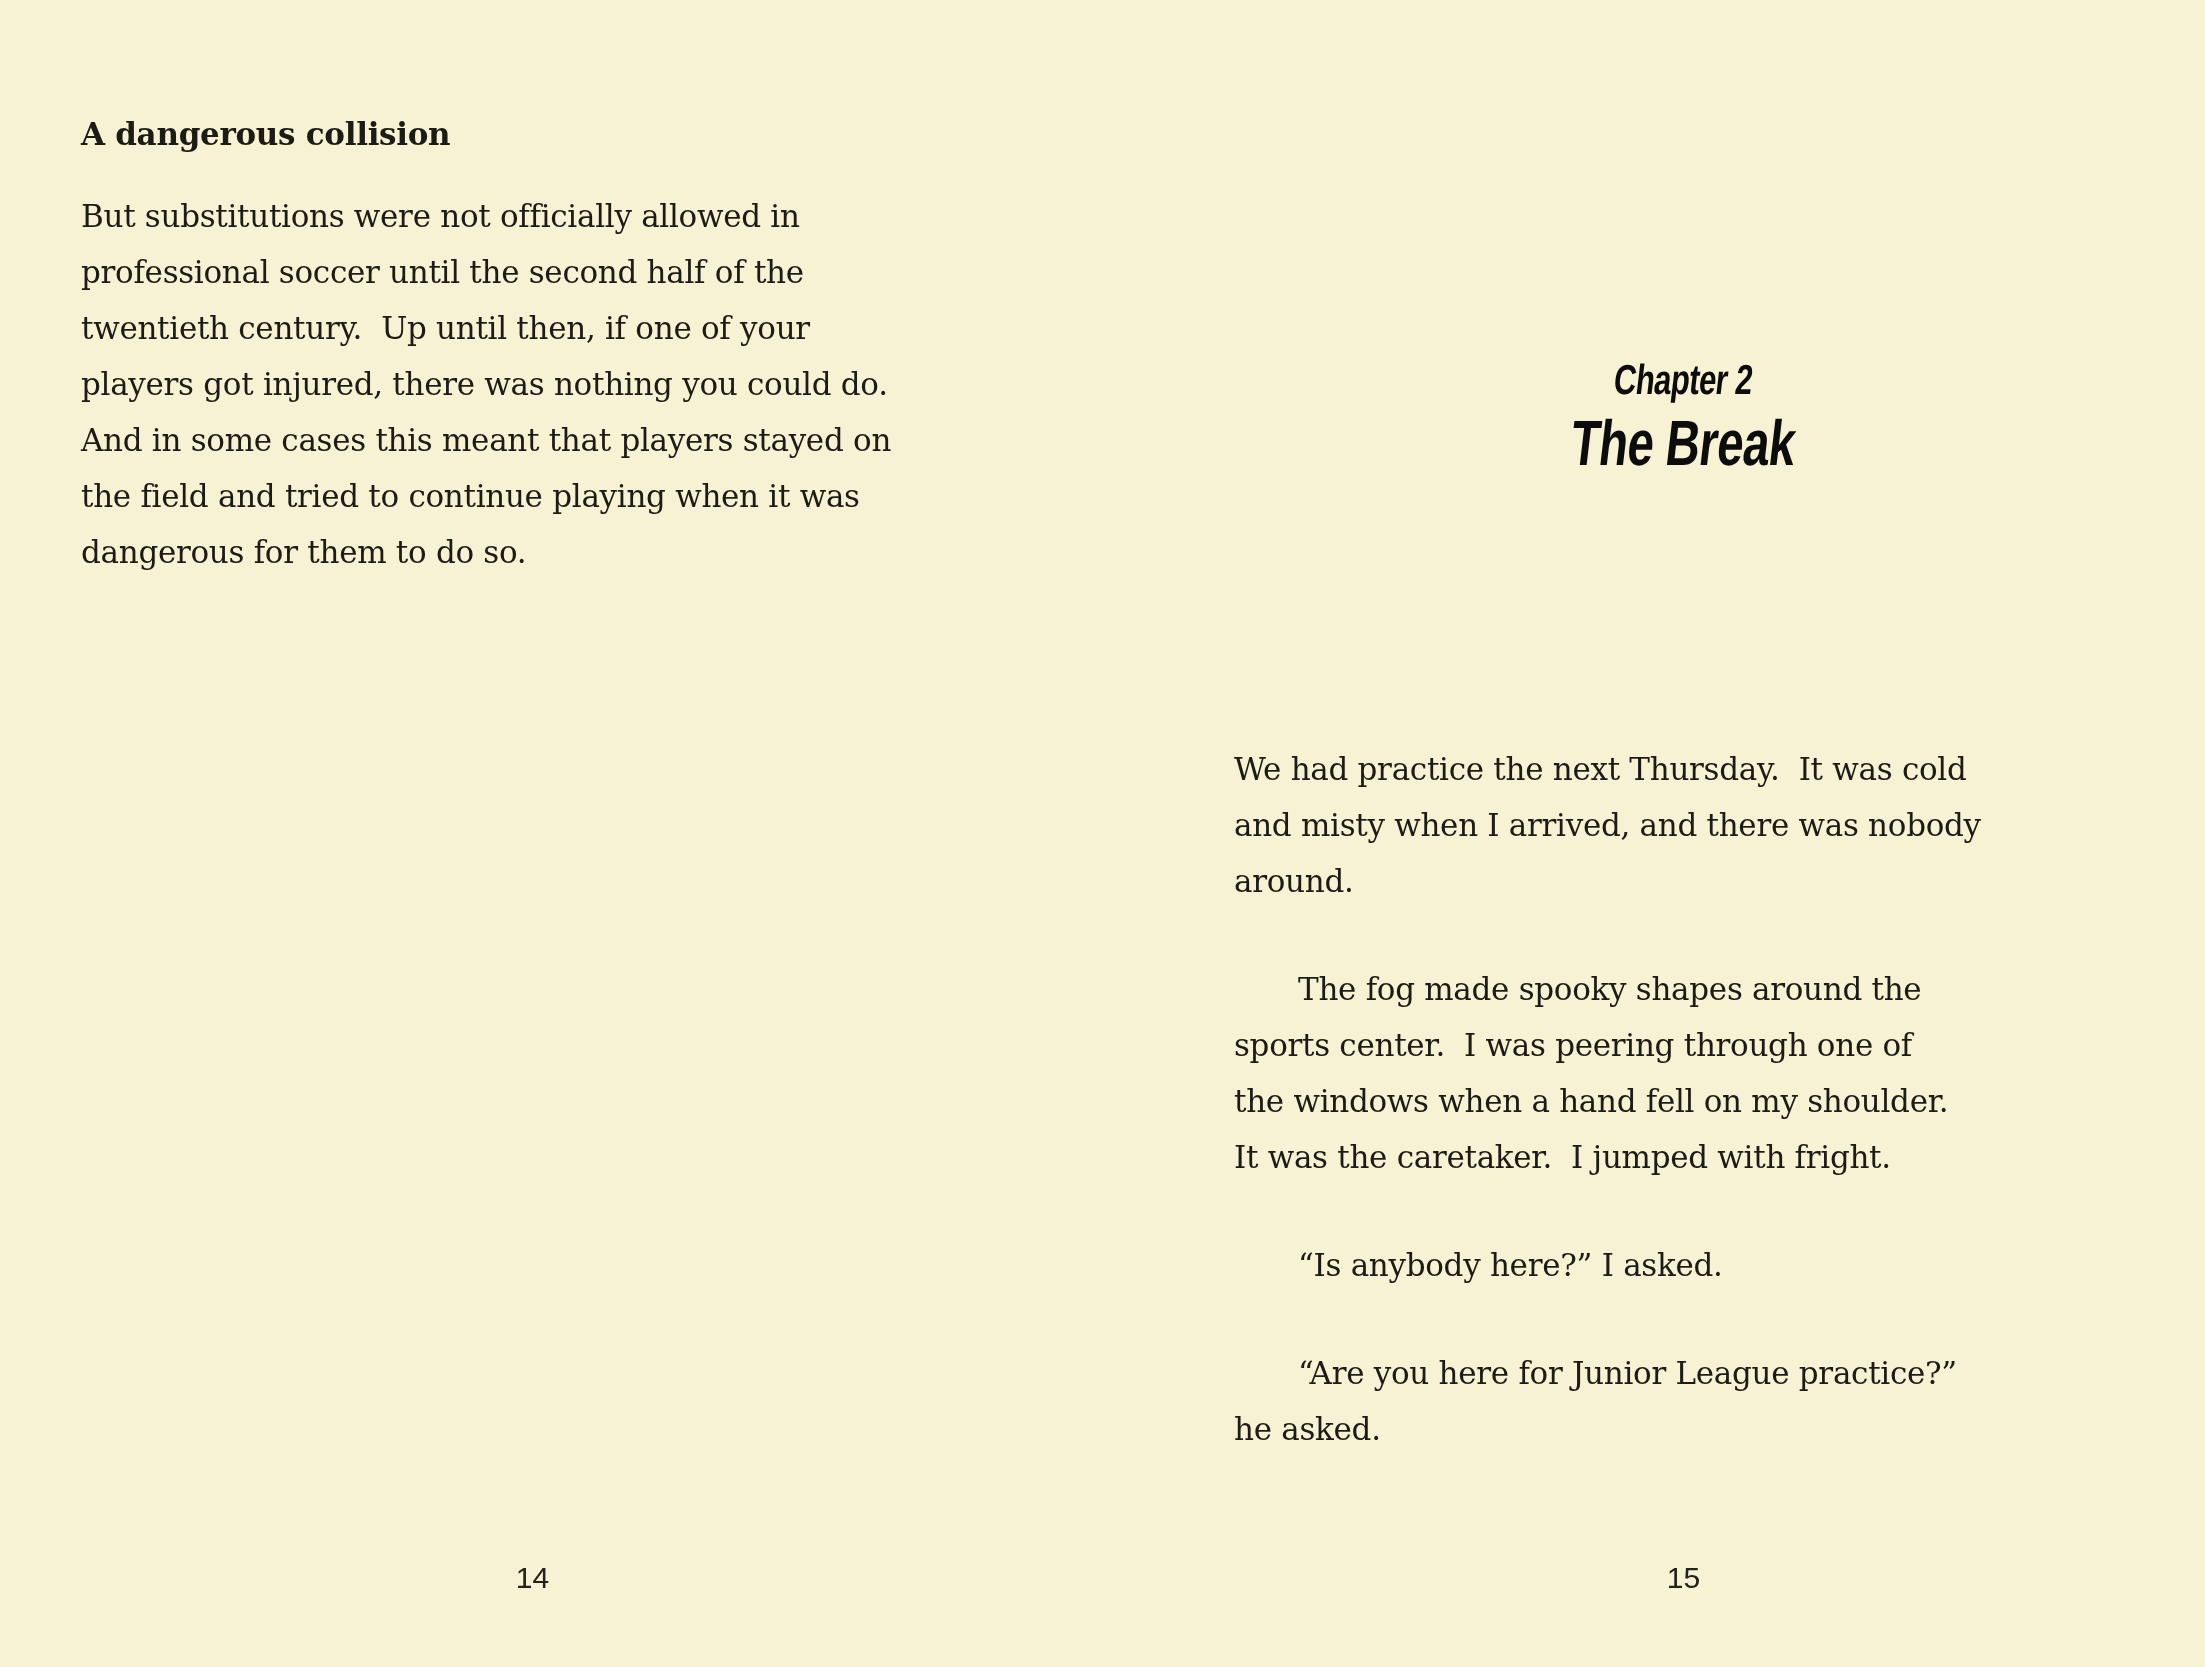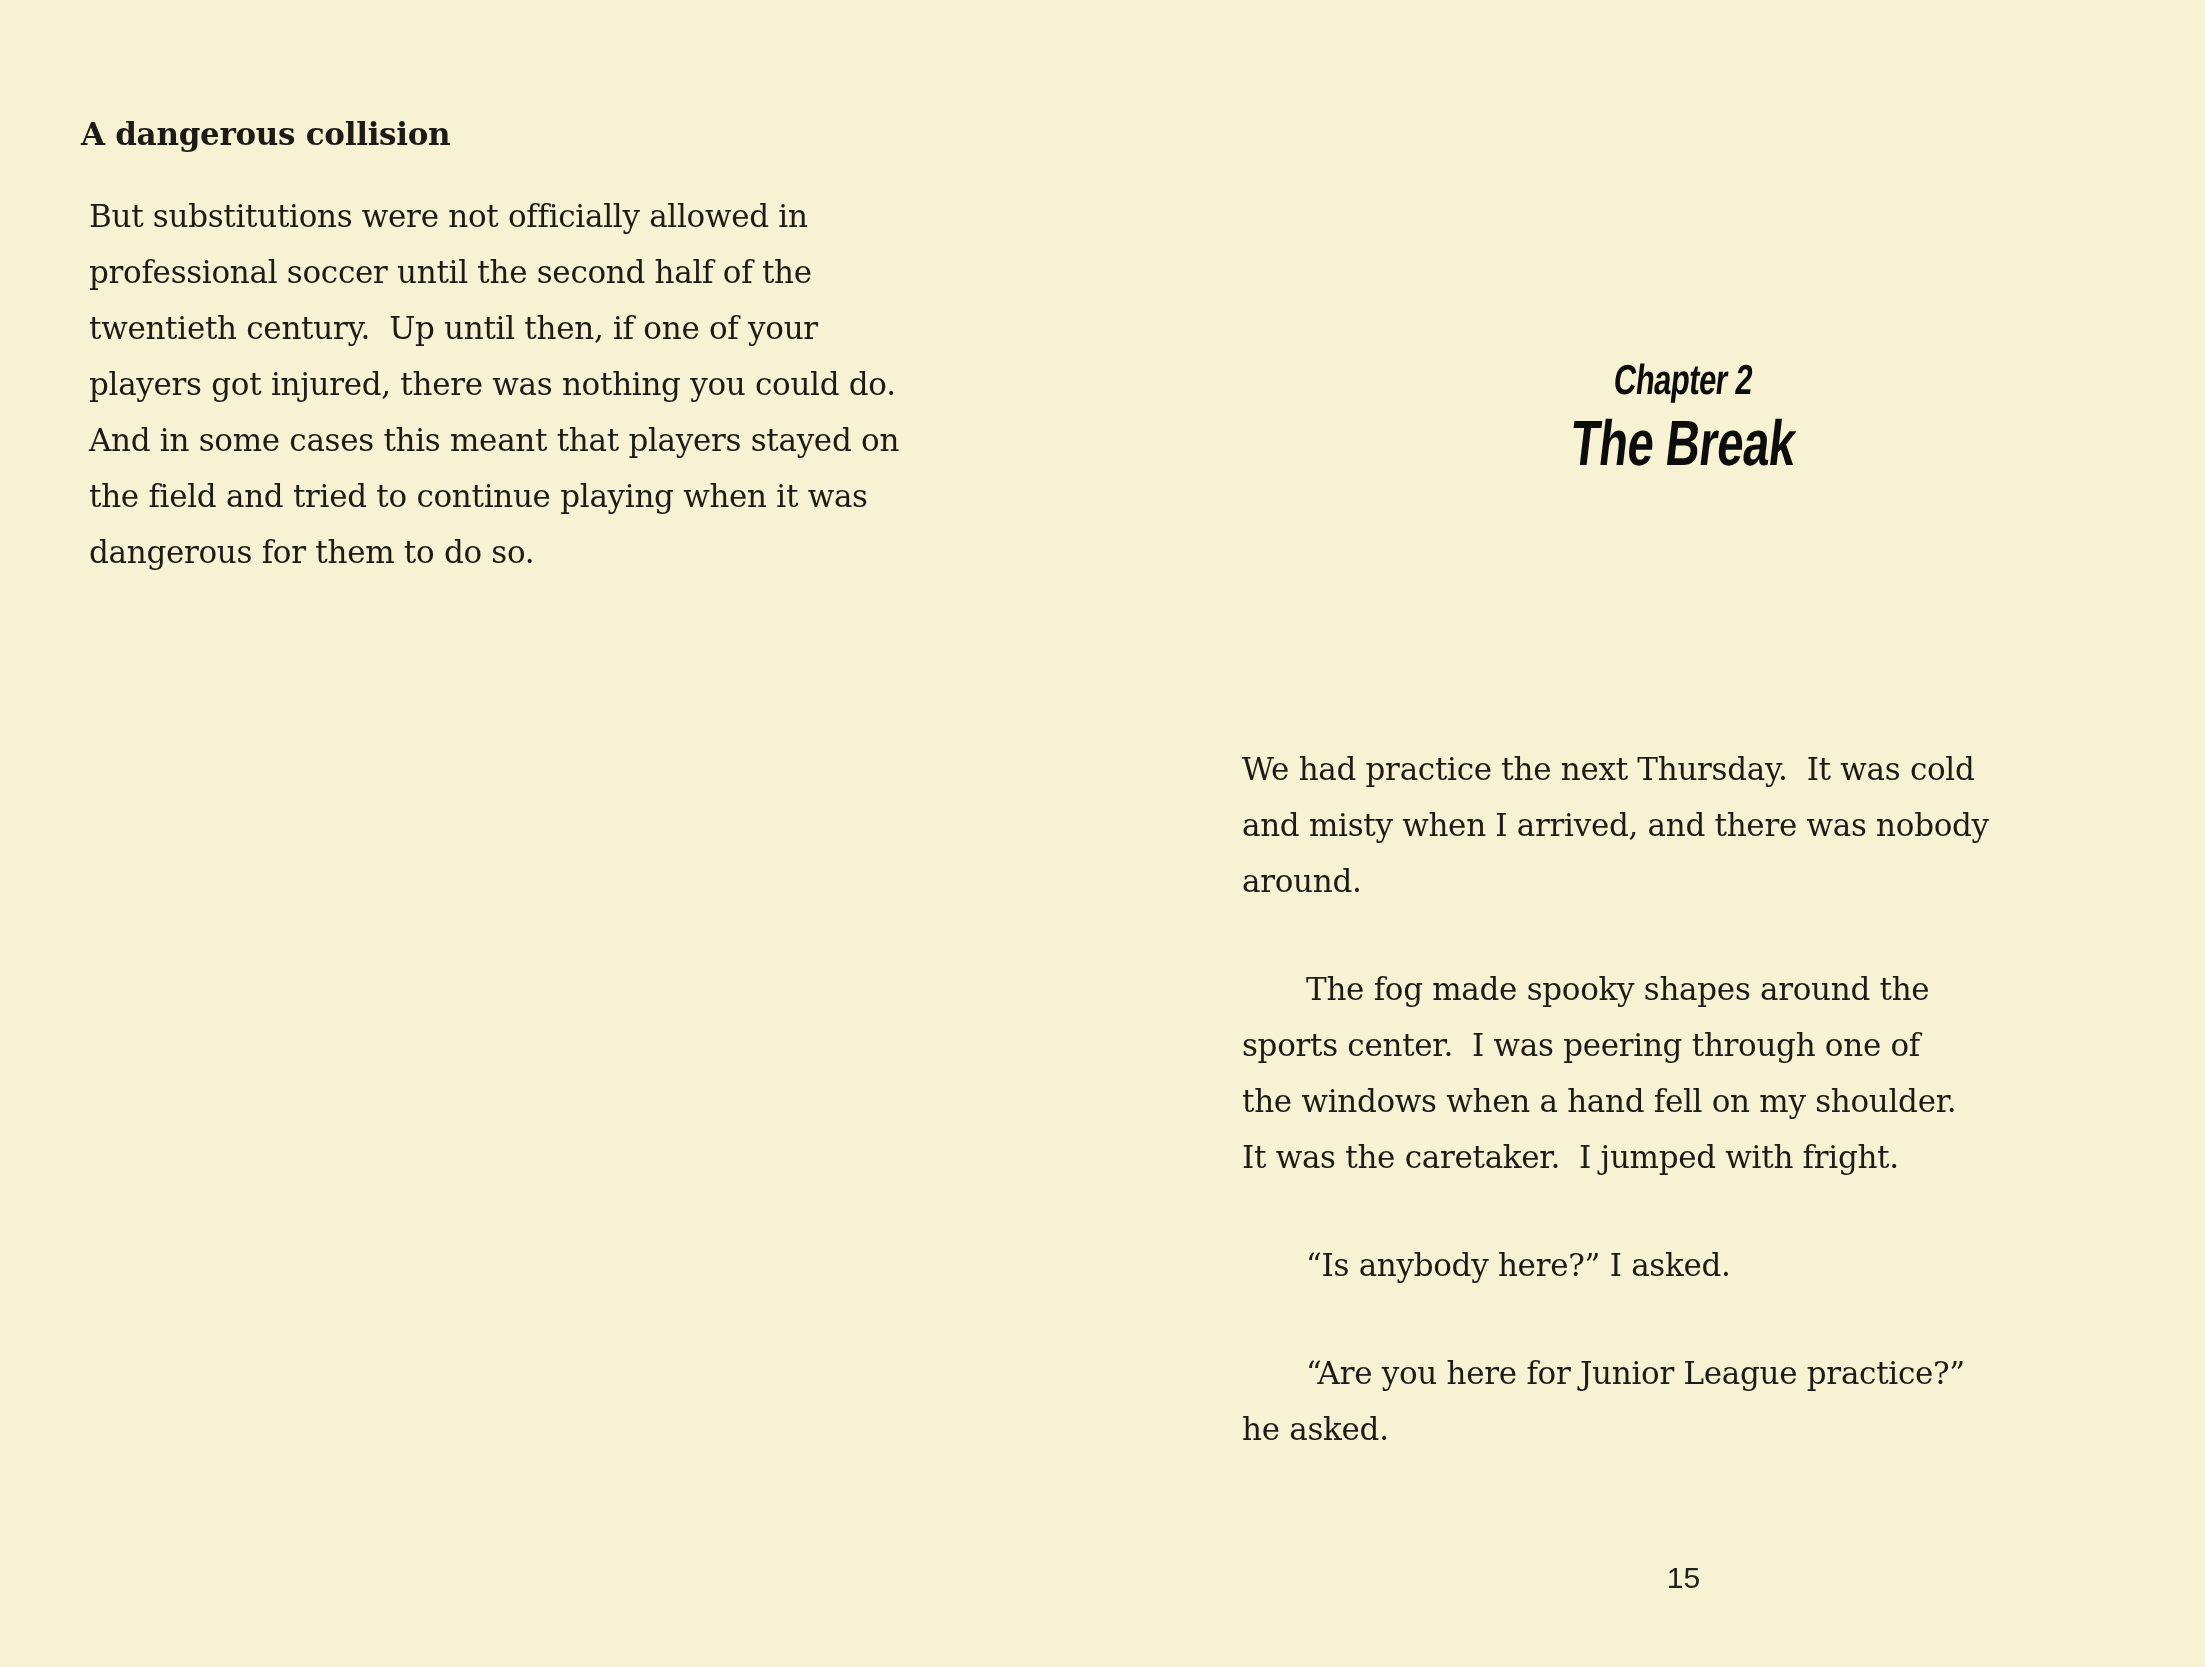--- a/index.html
+++ b/index.html
@@ -24,21 +24,21 @@
   .page.right { left: 1234px; width: 899px; }
 
   h2.section-heading {
     margin: 112px 0 32px 0;
     font-size: 31px;
     line-height: 44px;
     font-weight: 700;
     letter-spacing: -0.3px;
   }
   p.body {
-    margin: 0 0 52px 8px;
+    margin: 0 0 52px 0;
     font-size: 31px;
     line-height: 56px;
     letter-spacing: -0.3px;
     white-space: pre-wrap;
   }
   p.body.indent { text-indent: 64px; }
 
   .chapter-head {
     margin: 355px 0 259px 0;
     text-align: center;
@@ -80,20 +80,21 @@
 
   <p class="body">But substitutions were not officially allowed in
 professional soccer until the second half of the
 twentieth century.  Up until then, if one of your
 players got injured, there was nothing you could do.
 And in some cases this meant that players stayed on
 the field and tried to continue playing when it was
 dangerous for them to do so.</p>
 
 
+  <div class="page-num">14</div>
 </section>
 
 <section class="page right">
   <div class="chapter-head">
     <div class="chapter-label-line">
       <span class="cond">Chapter 2</span>
     </div>
     <div class="chapter-title-line">
       <span class="cond">The Break</span>
     </div>

